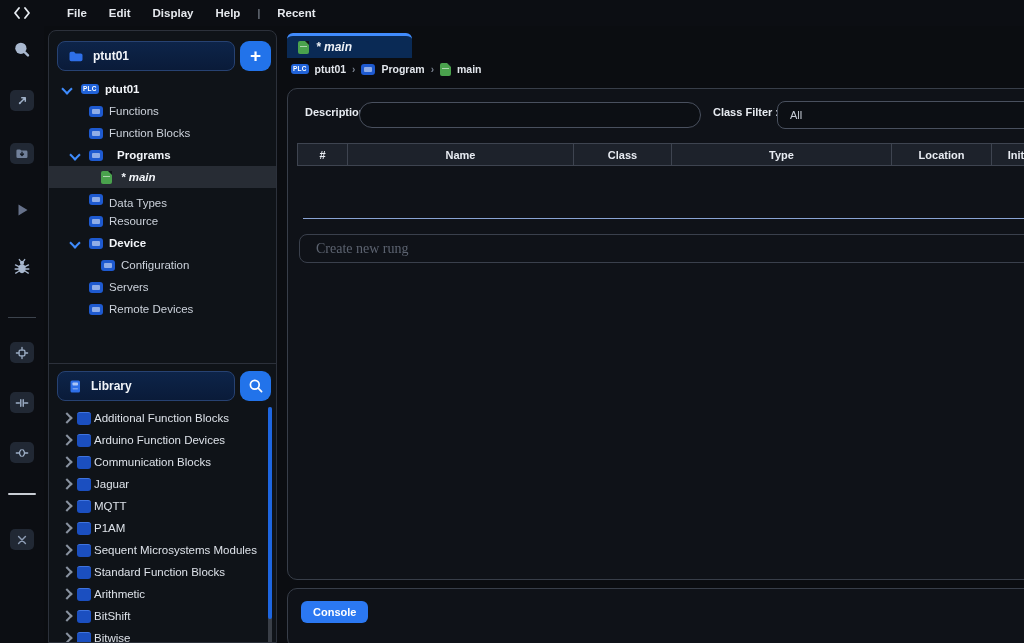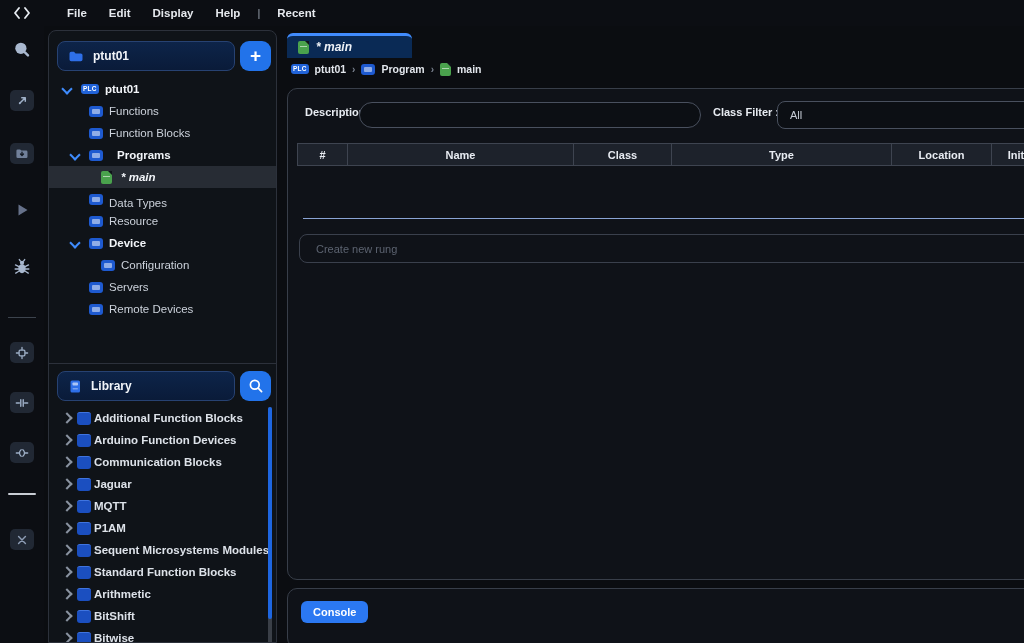--- a/index.html
+++ b/index.html
@@ -46,21 +46,21 @@
   .tree-ico::after{content:"";position:absolute;left:3px;right:3px;top:3px;bottom:3px;
     background:rgba(255,255,255,.5);border-radius:1px;}
   .pou{width:11px;height:13px;background:#4aa24d;border-radius:2px;position:relative;display:inline-block;}
   .pou::before{content:"";position:absolute;right:0;top:0;border-top:4px solid #0f1318;border-left:4px solid transparent;}
   .pou::after{content:"";position:absolute;left:2px;right:2px;top:5px;height:1.5px;background:rgba(255,255,255,.55);}
   .panel-divider{position:absolute;left:0;width:100%;height:0;border-top:1px solid #2c313b;}
   .lib-list{position:absolute;left:0;top:376px;width:100%;}
   .lib-row{position:relative;height:22px;display:flex;align-items:center;}
   .lib-ico{width:14px;height:12px;background:#1b4fc0;border-radius:3px;border-top:1px solid #3f74e0;
     position:absolute;left:28px;top:5px;}
-  .lib-label{position:absolute;left:45px;font-size:11.5px;font-weight:bold;color:#dde2e9;white-space:nowrap;}
+  .lib-label{position:absolute;left:45px;font-size:11.5px;font-weight:normal;color:#dde2e9;white-space:nowrap;}
   .lib-scroll-track{position:absolute;left:219px;top:376px;width:4px;height:237px;background:#3a3f47;border-radius:2px;}
   .lib-scroll-thumb{position:absolute;left:0;top:0;width:4px;height:212px;background:#1e66e0;border-radius:2px;}
   
   .tab{position:absolute;left:287px;top:33px;width:125px;height:25px;background:#0a2a55;
     border-top:3px solid #418cfd;border-radius:6px 6px 0 0;box-sizing:border-box;
     display:flex;align-items:center;gap:7px;padding-left:11px;}
   .tab-label{font-size:12px;font-weight:bold;font-style:italic;color:#eef2f7;}
   .breadcrumb{position:absolute;left:291px;top:59px;height:20px;display:flex;align-items:center;gap:6px;}
   .bc-label{font-size:10.5px;font-weight:bold;color:#e2e6ec;}
   .bc-sep{font-size:10px;color:#7c8491;font-weight:bold;}
@@ -73,21 +73,21 @@
     border:1px solid #49505e;border-radius:8px;background:#0c0f14;
     display:flex;align-items:center;padding-left:12px;font-size:11px;color:#c6ccd6;}
   .var-table{position:absolute;left:9px;top:54px;width:744px;height:23px;display:flex;
     background:#1d222b;border:1px solid #3e4450;box-sizing:border-box;overflow:hidden;}
   .var-th{height:100%;display:flex;align-items:center;justify-content:center;
     font-size:11px;font-weight:bold;color:#e8ecf2;border-right:1px solid #3e4450;box-sizing:border-box;flex:none;}
   .var-th:last-child{border-right:none;flex:1;}
   .insert-line{position:absolute;left:15px;top:129px;width:738px;height:1px;background:#8aa4d4;}
   .rung-box{position:absolute;left:11px;top:145px;width:742px;height:29px;box-sizing:border-box;
     border:1px solid #3a404c;border-radius:8px;display:flex;align-items:center;padding-left:16px;}
-  .rung-placeholder{font-size:11px;color:#5c6370;}
+  .rung-placeholder{font-size:14px;color:#5c6370;font-family:Liberation Serif, serif;}
   .console-panel{position:absolute;left:287px;top:588px;width:757px;height:60px;box-sizing:border-box;
     background:#0f1218;border:1px solid #383e49;border-radius:10px;}
   .console-btn{position:absolute;left:13px;top:12px;padding:5px 12px;border-radius:6px;
     background:#2b78f2;color:#fff;font-size:11px;font-weight:bold;cursor:pointer;}
   svg{display:block;}
 </style>
 </head>
 <body>
 
 <div class="menubar">

